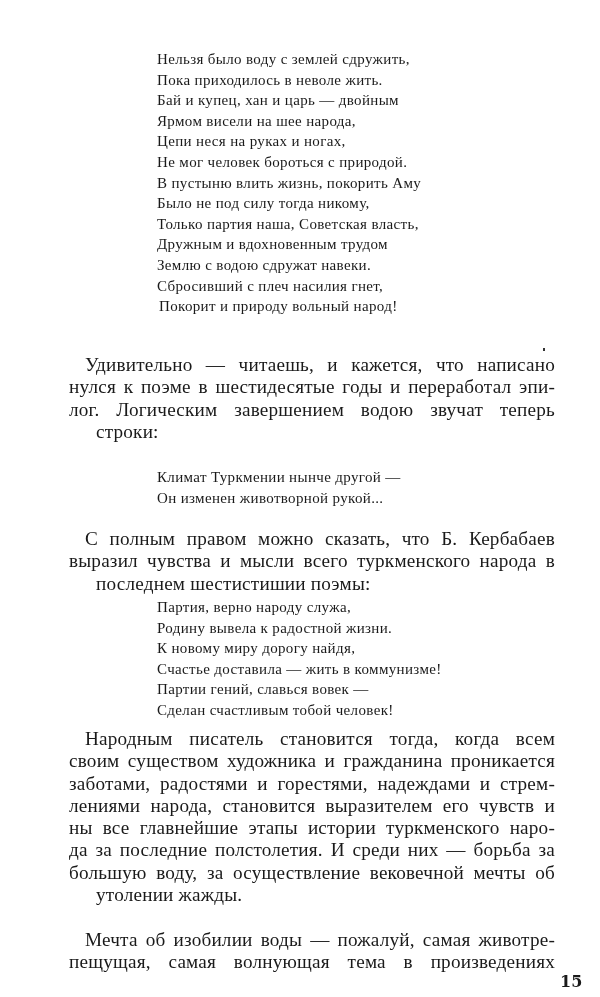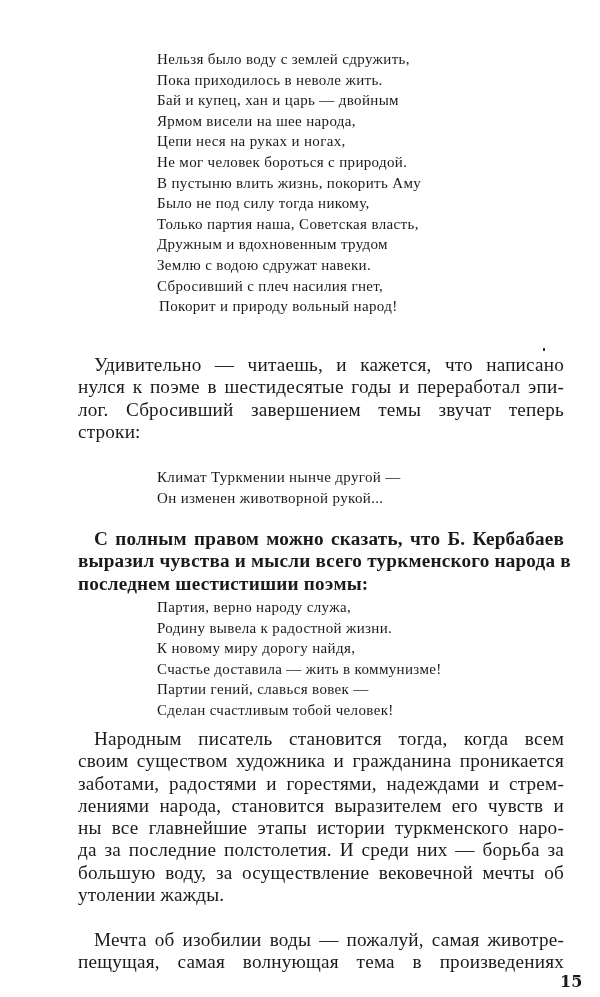--- a/index.html
+++ b/index.html
@@ -25,36 +25,37 @@
       font-family: "Liberation Serif", "DejaVu Serif", serif;
       font-size: 15px;
       line-height: 20.6px;
       letter-spacing: 0.35px;
       white-space: nowrap;
     }
     .verse .line { display: block; }
     .verse .line.offset { padding-left: 2px; }
     .prose {
       position: absolute;
-      left: 78px;
+      left: 69px;
       width: 486px;
       font-family: "Liberation Serif", "DejaVu Serif", serif;
       font-size: 19.2px;
       line-height: 22.3px;
       letter-spacing: 0.2px;
     }
     .prose .pline {
       display: block;
       text-align: justify;
       text-align-last: justify;
       white-space: nowrap;
       height: 22.3px;
     }
     .prose .pline.last {
       text-align-last: left;
+      margin-left: 27px;
     }
     .prose .pline.indent { padding-left: 16px; }
     .pageno {
       position: absolute;
       left: 560px;
       top: 972px;
       font-family: "DejaVu Serif", serif;
       font-weight: bold;
       font-size: 16px;
     }
@@ -84,30 +85,30 @@
     <span class="line">Землю с водою сдружат навеки.</span>
     <span class="line">Сбросивший с плеч насилия гнет,</span>
     <span class="line offset">Покорит и природу вольный народ!</span>
   </div>
 
   <div class="speck"></div>
 
   <div class="prose" style="top:354px;">
     <span class="pline indent">Удивительно — читаешь, и кажется, что написано</span>
     <span class="pline">нулся к поэме в шестидесятые годы и переработал эпи-</span>
-    <span class="pline">лог. Сбросивший завершением темы звучат теперь</span>
+    <span class="pline">лог. Логическим завершением водою звучат теперь</span>
     <span class="pline last">строки:</span>
   </div>
 
   <div class="verse" style="left:157px; top:467px;">
     <span class="line">Климат Туркмении нынче другой —</span>
     <span class="line">Он изменен животворной рукой...</span>
   </div>
 
-  <div class="prose" style="top:528px;font-weight:bold;">
+  <div class="prose" style="top:528px;">
     <span class="pline indent">С полным правом можно сказать, что Б. Кербабаев</span>
     <span class="pline">выразил чувства и мысли всего туркменского народа в</span>
     <span class="pline last">последнем шестистишии поэмы:</span>
   </div>
 
   <div class="verse" style="left:157px; top:597px;">
     <span class="line">Партия, верно народу служа,</span>
     <span class="line">Родину вывела к радостной жизни.</span>
     <span class="line">К новому миру дорогу найдя,</span>
     <span class="line">Счастье доставила — жить в коммунизме!</span>

